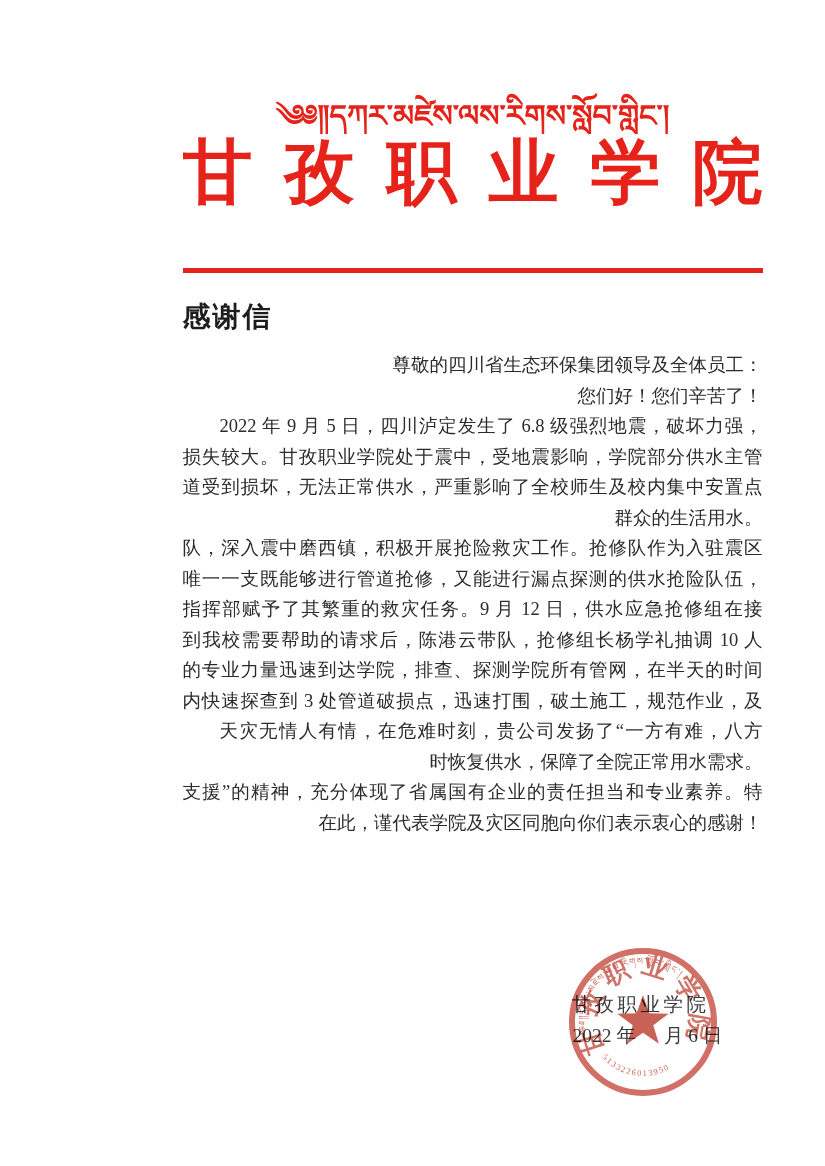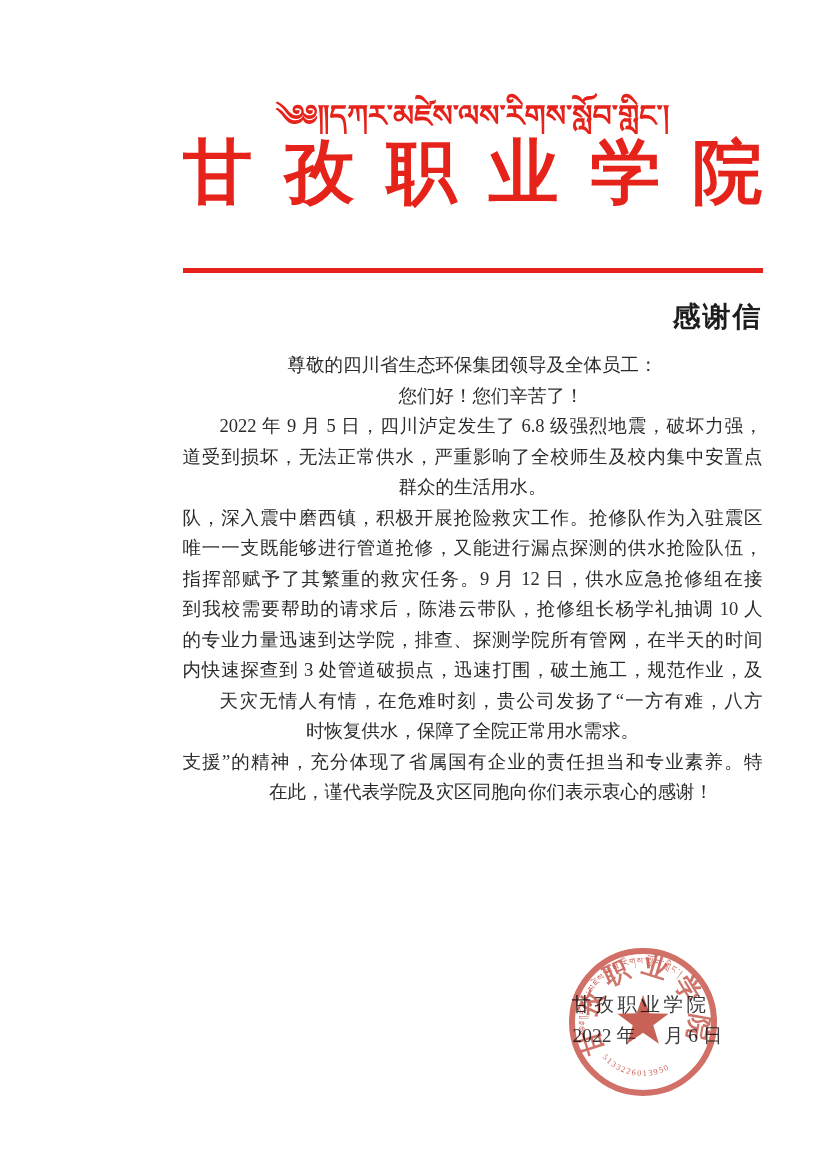--- a/index.html
+++ b/index.html
@@ -24,29 +24,29 @@
     font-size:70px;font-weight:bold;color:var(--red);line-height:86px;
     text-align:justify;text-align-last:justify;white-space:nowrap;overflow:hidden;
     font-family:"Liberation Serif","DejaVu Serif",serif;
   }
   .red-rule{
     position:absolute;left:122px;top:268px;width:580px;height:5px;
     background:var(--red);
   }
   .letter-title{
     position:absolute;left:122px;top:298px;width:580px;height:36px;
-    font-size:28px;font-weight:bold;color:#1d1d1d;text-align:right;
+    font-size:28px;font-weight:bold;color:#1d1d1d;text-align:left;
     font-family:"Liberation Sans","DejaVu Sans",sans-serif;letter-spacing:2px;
   }
   .letter-body{
     position:absolute;left:122px;top:350px;width:580px;
     font-size:18.5px;color:var(--ink);
   }
   .line{
-    height:30.5px;line-height:30.5px;overflow:hidden;text-align:center;
+    height:30.5px;line-height:30.5px;overflow:hidden;text-align:right;
   }
   .line.justify{text-align:justify;text-align-last:justify;}
   .line.indent{text-indent:37px;}
   .signature{
     position:absolute;left:511px;top:990px;height:30px;line-height:30px;
     font-size:19.5px;letter-spacing:3.5px;color:#3a3a3a;white-space:nowrap;
   }
   .date-line{
     position:absolute;left:512px;top:1021px;height:30px;line-height:30px;
     font-size:19.5px;color:#3a3a3a;white-space:nowrap;
@@ -75,20 +75,21 @@
   <div class="college-name">甘孜职业学院</div>
 
   <div class="red-rule"></div>
 
   <div class="letter-title">感谢信</div>
 
   <div class="letter-body">
       <div class="line">尊敬的四川省生态环保集团领导及全体员工：</div>
       <div class="line indent">您们好！您们辛苦了！</div>
       <div class="line justify indent">2022 年 9 月 5 日，四川泸定发生了 6.8 级强烈地震，破坏力强，</div>
+      <div class="line justify">损失较大。甘孜职业学院处于震中，受地震影响，学院部分供水主管</div>
       <div class="line justify">道受到损坏，无法正常供水，严重影响了全校师生及校内集中安置点</div>
       <div class="line">群众的生活用水。</div>
       <div class="line justify">队，深入震中磨西镇，积极开展抢险救灾工作。抢修队作为入驻震区</div>
       <div class="line justify">唯一一支既能够进行管道抢修，又能进行漏点探测的供水抢险队伍，</div>
       <div class="line justify">指挥部赋予了其繁重的救灾任务。9 月 12 日，供水应急抢修组在接</div>
       <div class="line justify">到我校需要帮助的请求后，陈港云带队，抢修组长杨学礼抽调 10 人</div>
       <div class="line justify">的专业力量迅速到达学院，排查、探测学院所有管网，在半天的时间</div>
       <div class="line justify">内快速探查到 3 处管道破损点，迅速打围，破土施工，规范作业，及</div>
       <div class="line justify indent">天灾无情人有情，在危难时刻，贵公司发扬了“一方有难，八方</div>
       <div class="line">时恢复供水，保障了全院正常用水需求。</div>

